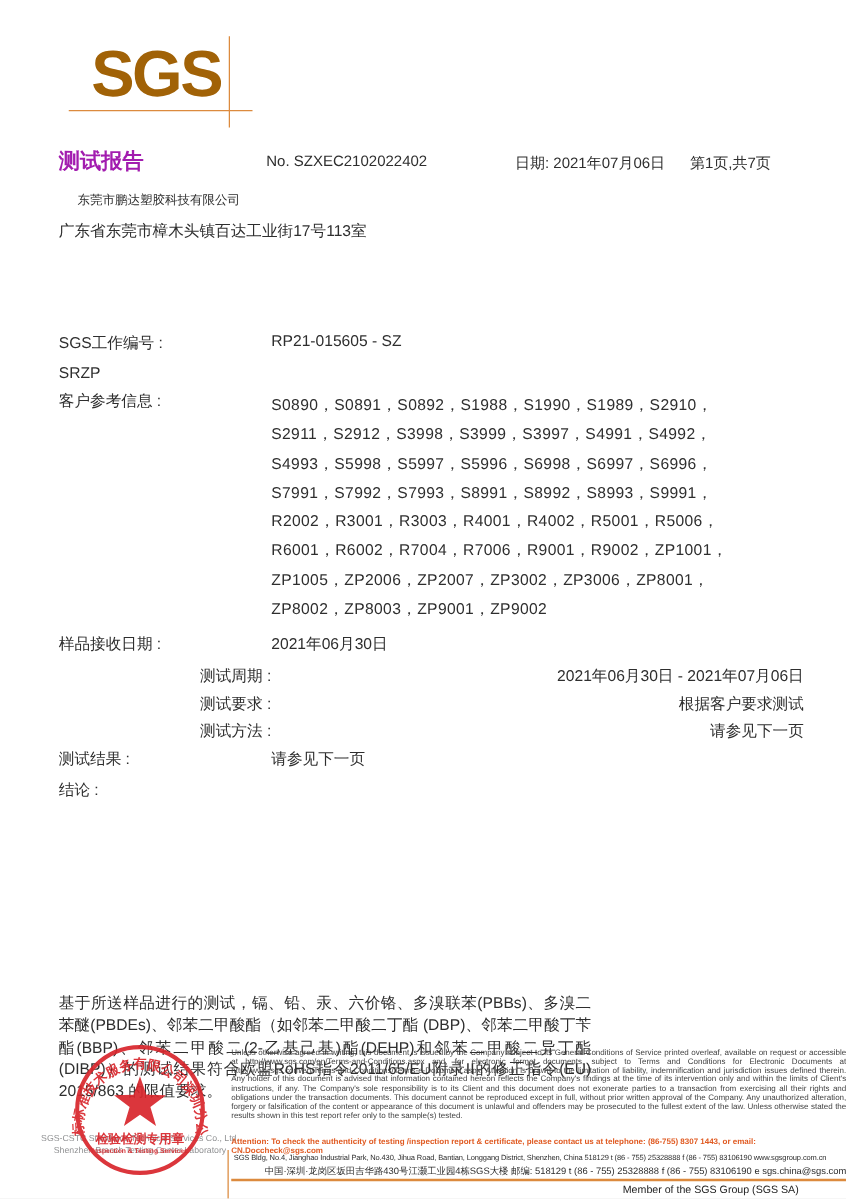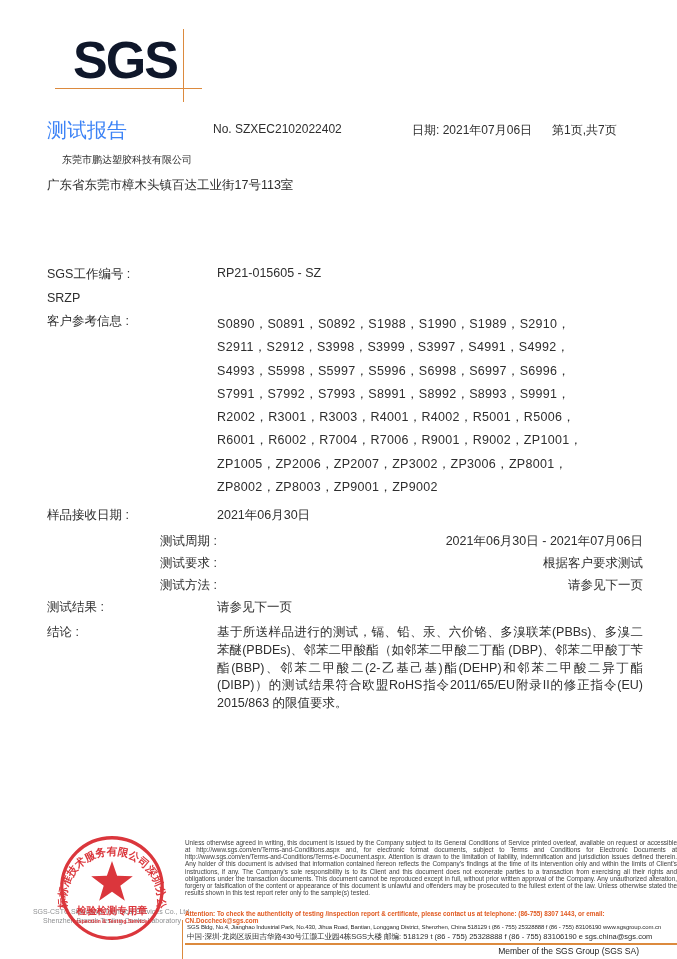--- a/index.html
+++ b/index.html
@@ -7,41 +7,41 @@
   body { font-family:"Liberation Sans","DejaVu Sans",sans-serif; }
   .page {
     position:relative; width:677px; height:959px; margin:0 auto;
     background:#ffffff; color:#2e2e2e; overflow:hidden;
   }
   
   .logo-wrap { position:absolute; left:55px; top:30px; width:160px; height:75px; }
   .logo-text {
     position:absolute; left:18px; top:0px;
     font-size:52px; font-weight:bold; letter-spacing:-2px;
-    color:#0f172a; font-family:"Liberation Sans",sans-serif;
+    color:#a16207; font-family:"Liberation Sans",sans-serif;
   }
   .logo-hline { position:absolute; left:0px; top:58px; width:147px; height:1px; background:#dc8a3e; }
   .logo-vline { position:absolute; left:128px; top:-1px; width:1px; height:73px; background:#dc8a3e; }
   
-  .report-title { position:absolute; left:47px; top:117px; font-size:20px; font-weight:normal; color:#3b82f6; }
+  .report-title { position:absolute; left:47px; top:117px; font-size:17px; font-weight:bold; color:#a21caf; }
   .report-no   { position:absolute; left:213px; top:122px; font-size:12px; }
   .report-date { position:absolute; left:412px; top:122px; font-size:12px; }
   .report-page { position:absolute; left:552px; top:122px; font-size:12px; }
   .client-name { position:absolute; left:47px; top:153px; font-size:10px;margin-left:15px; }
   .client-addr { position:absolute; left:47px; top:177px; font-size:12.5px; }
   
   .sample-intro { position:absolute; left:47px; top:244px; font-size:12.5px; }
   .fields { position:absolute; left:47px; top:266px; width:596px; }
   .frow { display:flex; align-items:flex-start; margin-bottom:8px; }
   .flabel { width:170px; flex:0 0 170px; font-size:12.5px; }
   .fvalue { flex:1; font-size:12.5px; }
   .ref-line { line-height:23.3px; font-size:12.5px; letter-spacing:0.3px; }
   .gap-sm { margin-bottom:5px;text-align:right; }
   .gap-md { margin-bottom:9px; }
-  .conclusion-row { margin-top:4px; }
+  .conclusion-row { margin-top:4px;flex-direction:column; }
   .conclusion-text { line-height:17.6px; width:426px; text-align:justify; }
   
   .footer-company {
     position:absolute; left:28px; top:908px; width:168px;
     font-size:7px; line-height:8.5px; color:#8f9092; text-align:center;
   }
   .stamp { position:absolute; left:54px; top:830px; width:116px; height:116px; opacity:0.92; }
   .legal {
     position:absolute; left:185px; top:839px; width:492px;
     font-size:6.4px; line-height:7.15px; color:#3e3e3e; text-align:justify;
@@ -49,21 +49,21 @@
   .attention {
     position:absolute; left:185px; top:910px; width:492px;
     font-size:6.4px; line-height:7.2px; color:#e05a21; font-weight:bold;
   }
   .addr-en {
     position:absolute; left:187px; top:924px; width:490px;
     font-size:6px; color:#2c2c2c; white-space:nowrap; letter-spacing:-0.1px;
   }
   .addr-cn {
     position:absolute; left:187px; top:932px; width:490px;
-    font-size:7.5px; color:#2c2c2c; white-space:nowrap;
+    font-size:7.5px; color:#2c2c2c; white-space:nowrap;text-align:right;
   }
   .footer-vline { position:absolute; left:182px; top:920px; width:1px; height:39px; background:#dc8a3e; }
   .footer-hline { position:absolute; left:185px; top:943px; width:492px; height:2px; background:#dc8a3e; }
   .member-line { position:absolute; right:38px; top:946px; font-size:8.5px; color:#222; }
   .stamp-red { fill:#d8262c; }
 </style>
 </head>
 <body>
 
 <div class="page">

